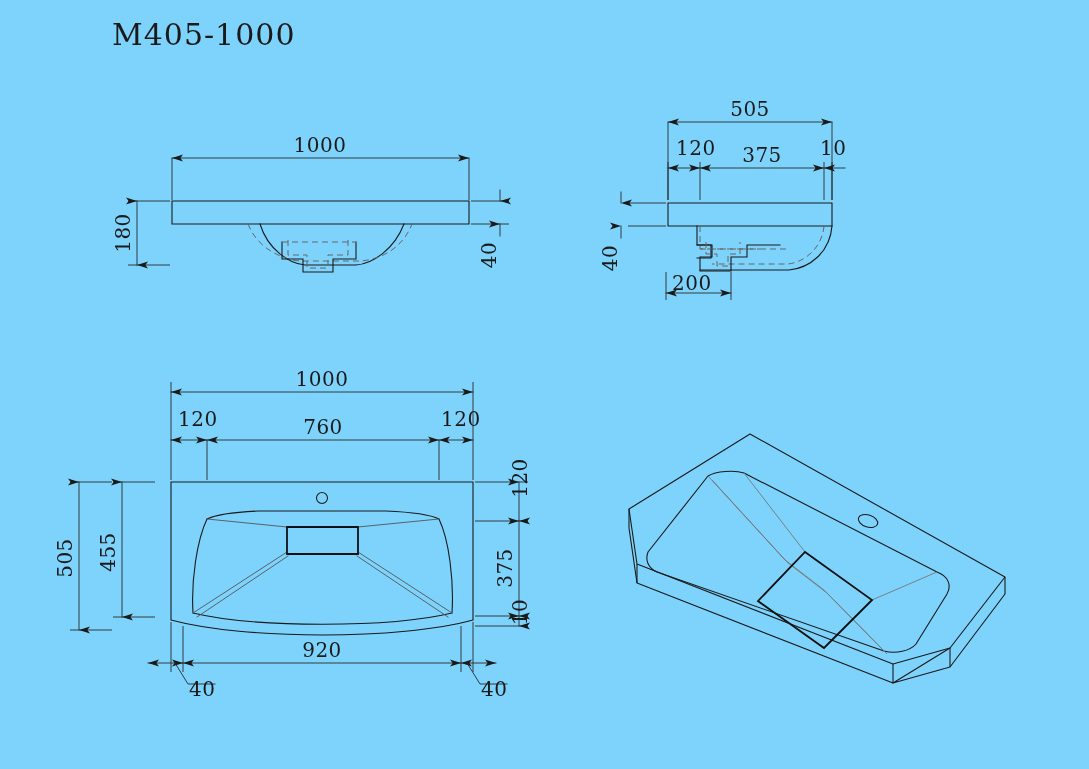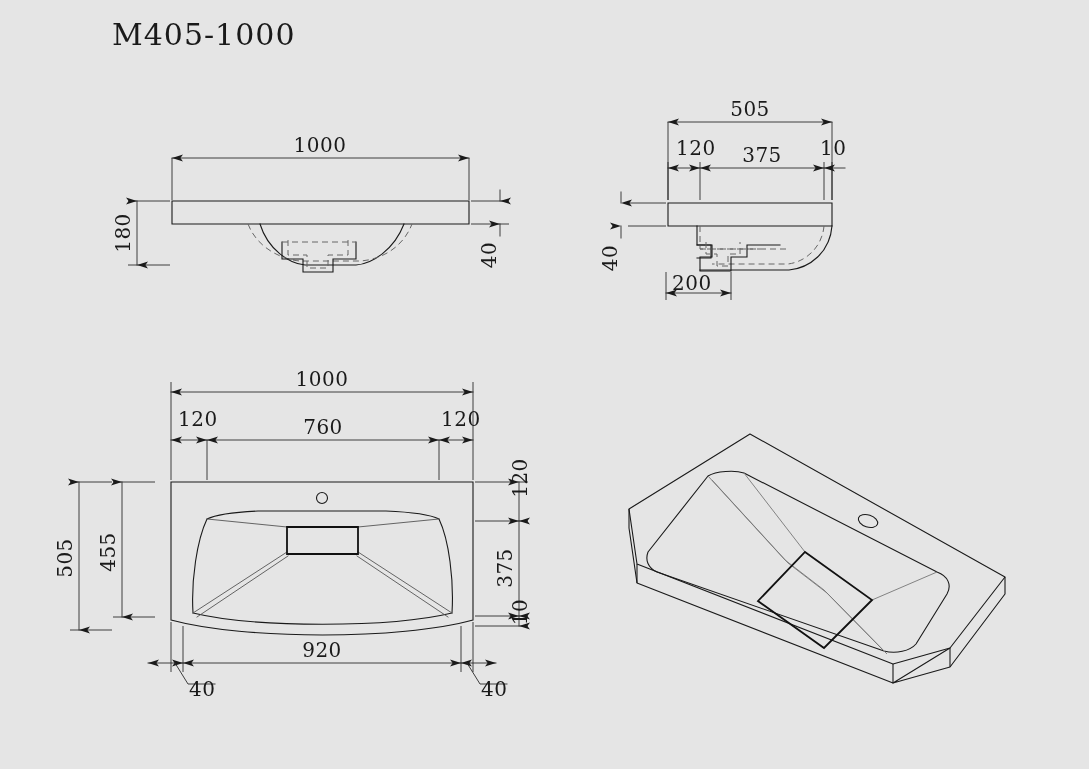--- a/index.html
+++ b/index.html
@@ -8,21 +8,21 @@
     padding: 0;
     background: #ffffff;
   }
   body {
     font-family: "DejaVu Serif", "Liberation Serif", serif;
   }
   #drawing-sheet {
     position: relative;
     width: 1089px;
     height: 769px;
-    background: #e5e5e5;
+    background: #7dd3fc;
     overflow: hidden;
   }
   #sheet-svg {
     position: absolute;
     left: 0;
     top: 0;
     width: 1089px;
     height: 769px;
     display: block;
   }

